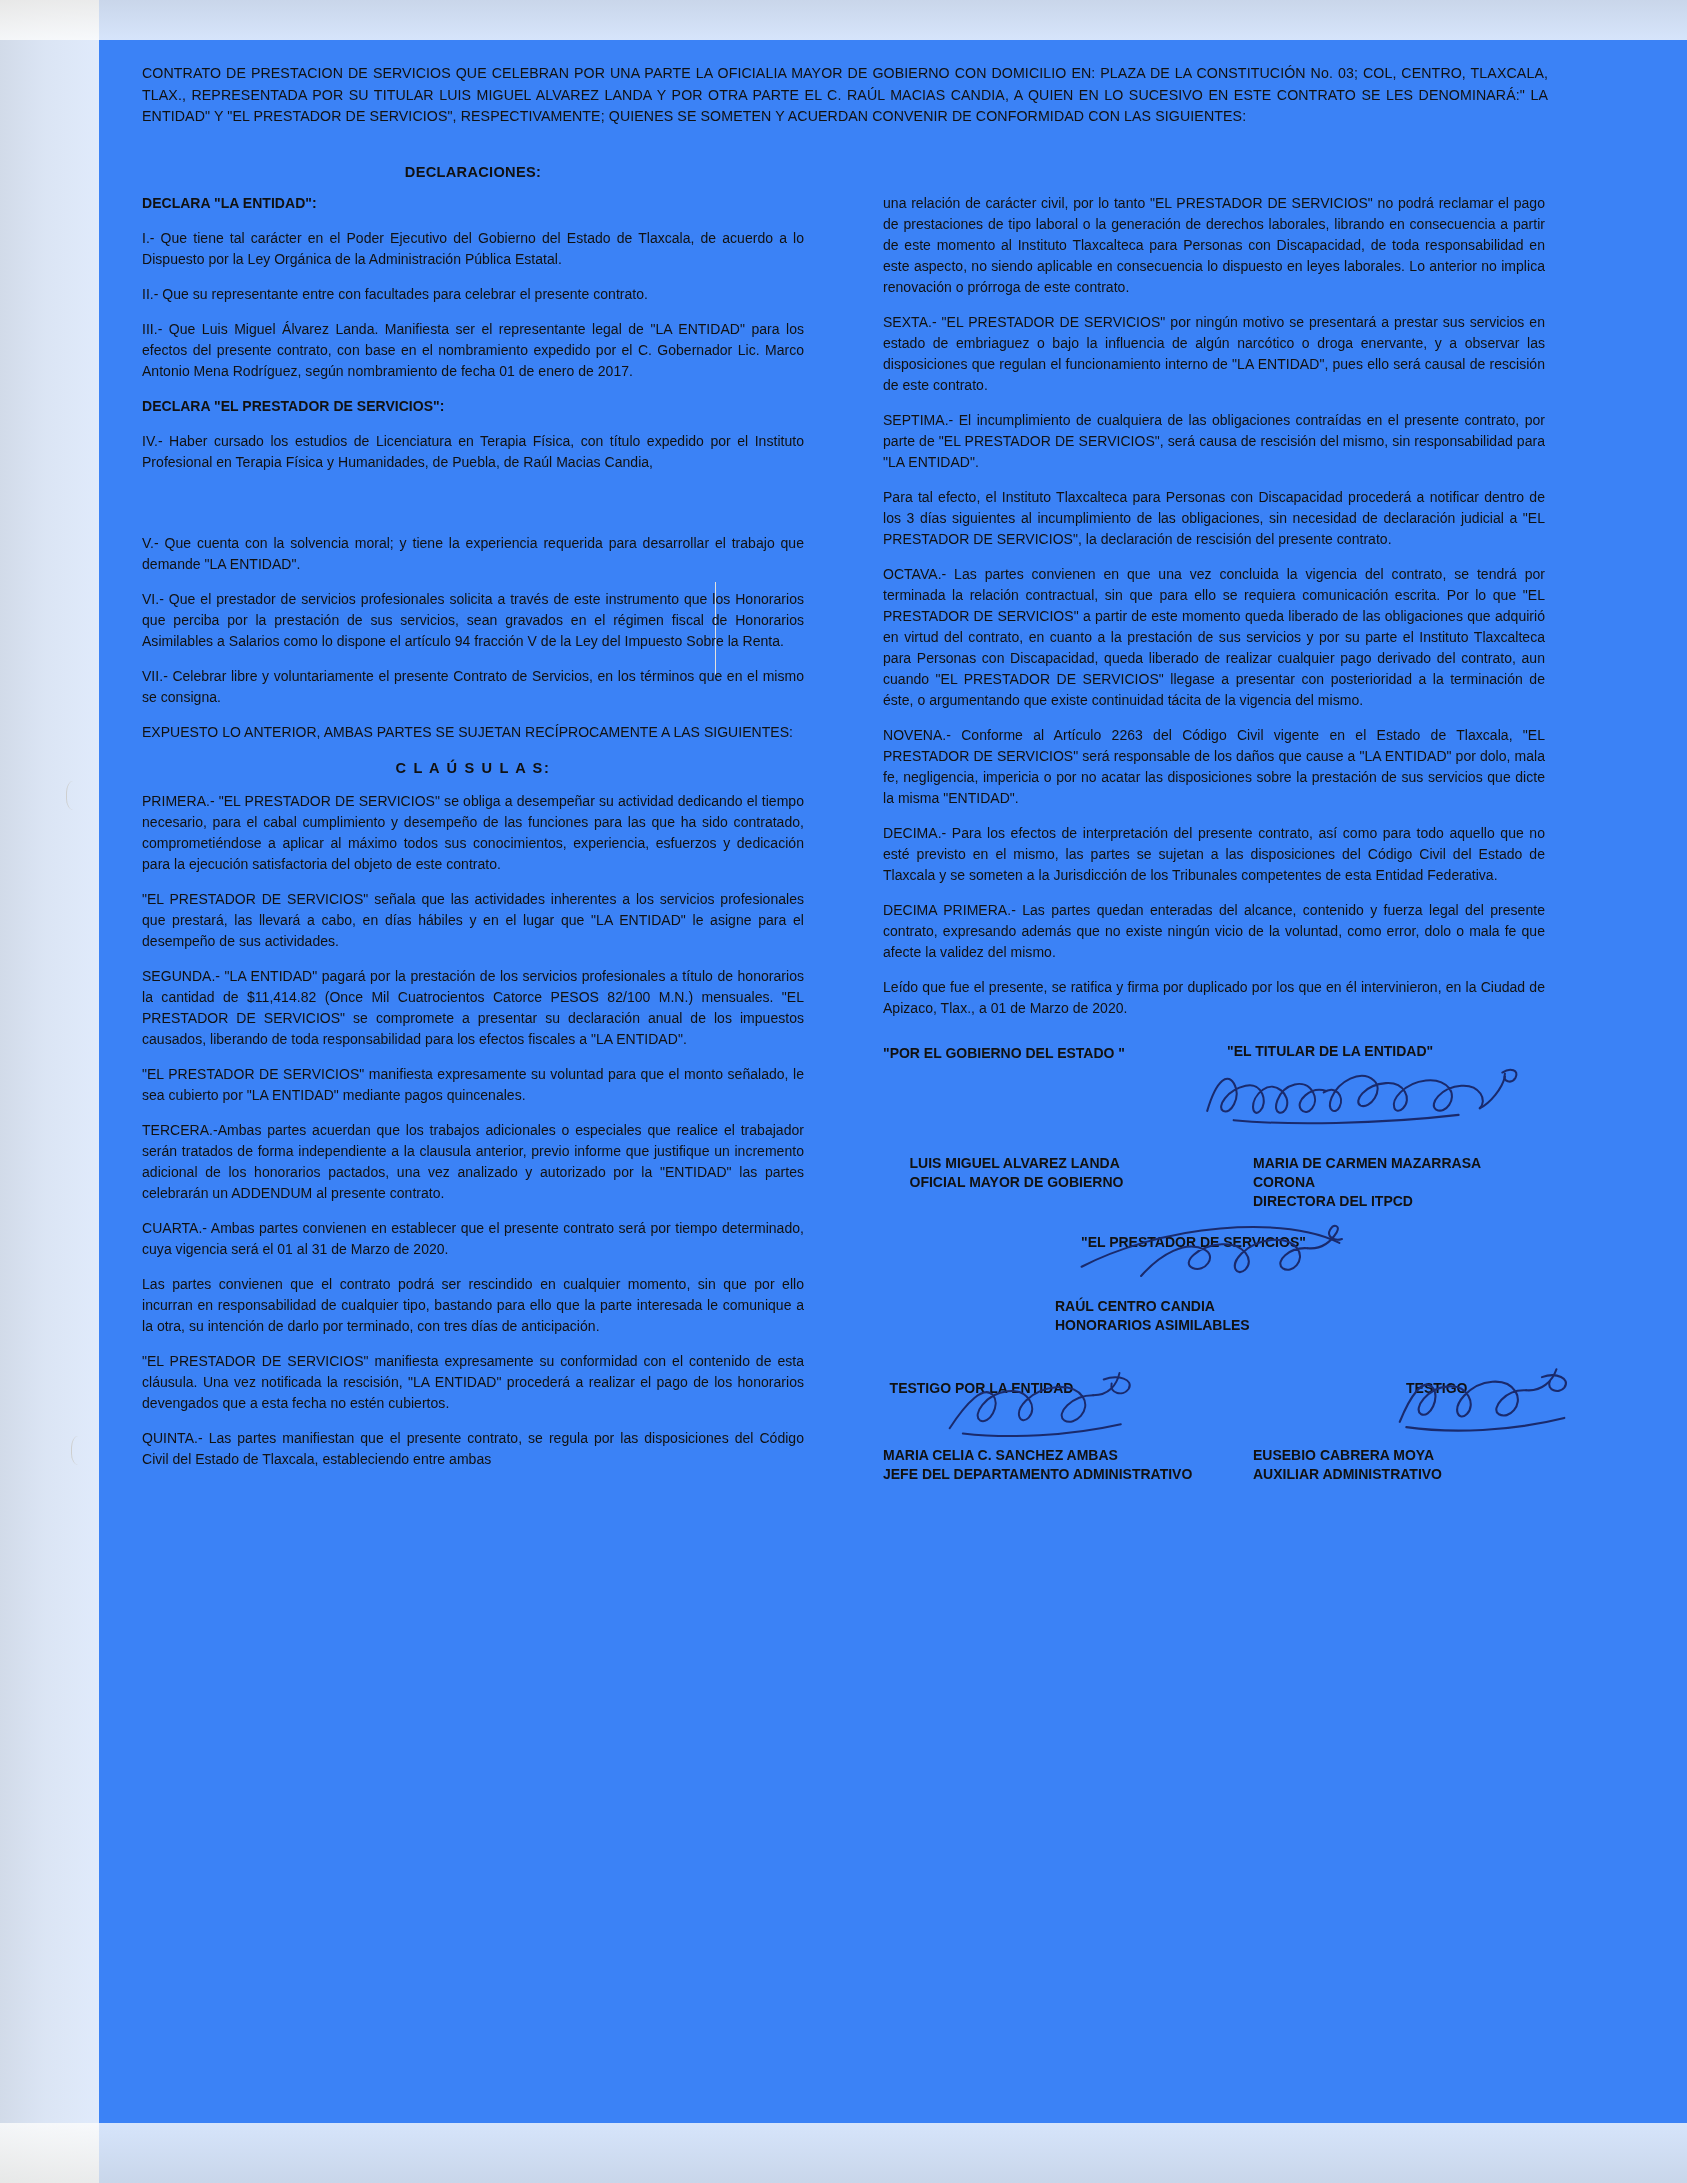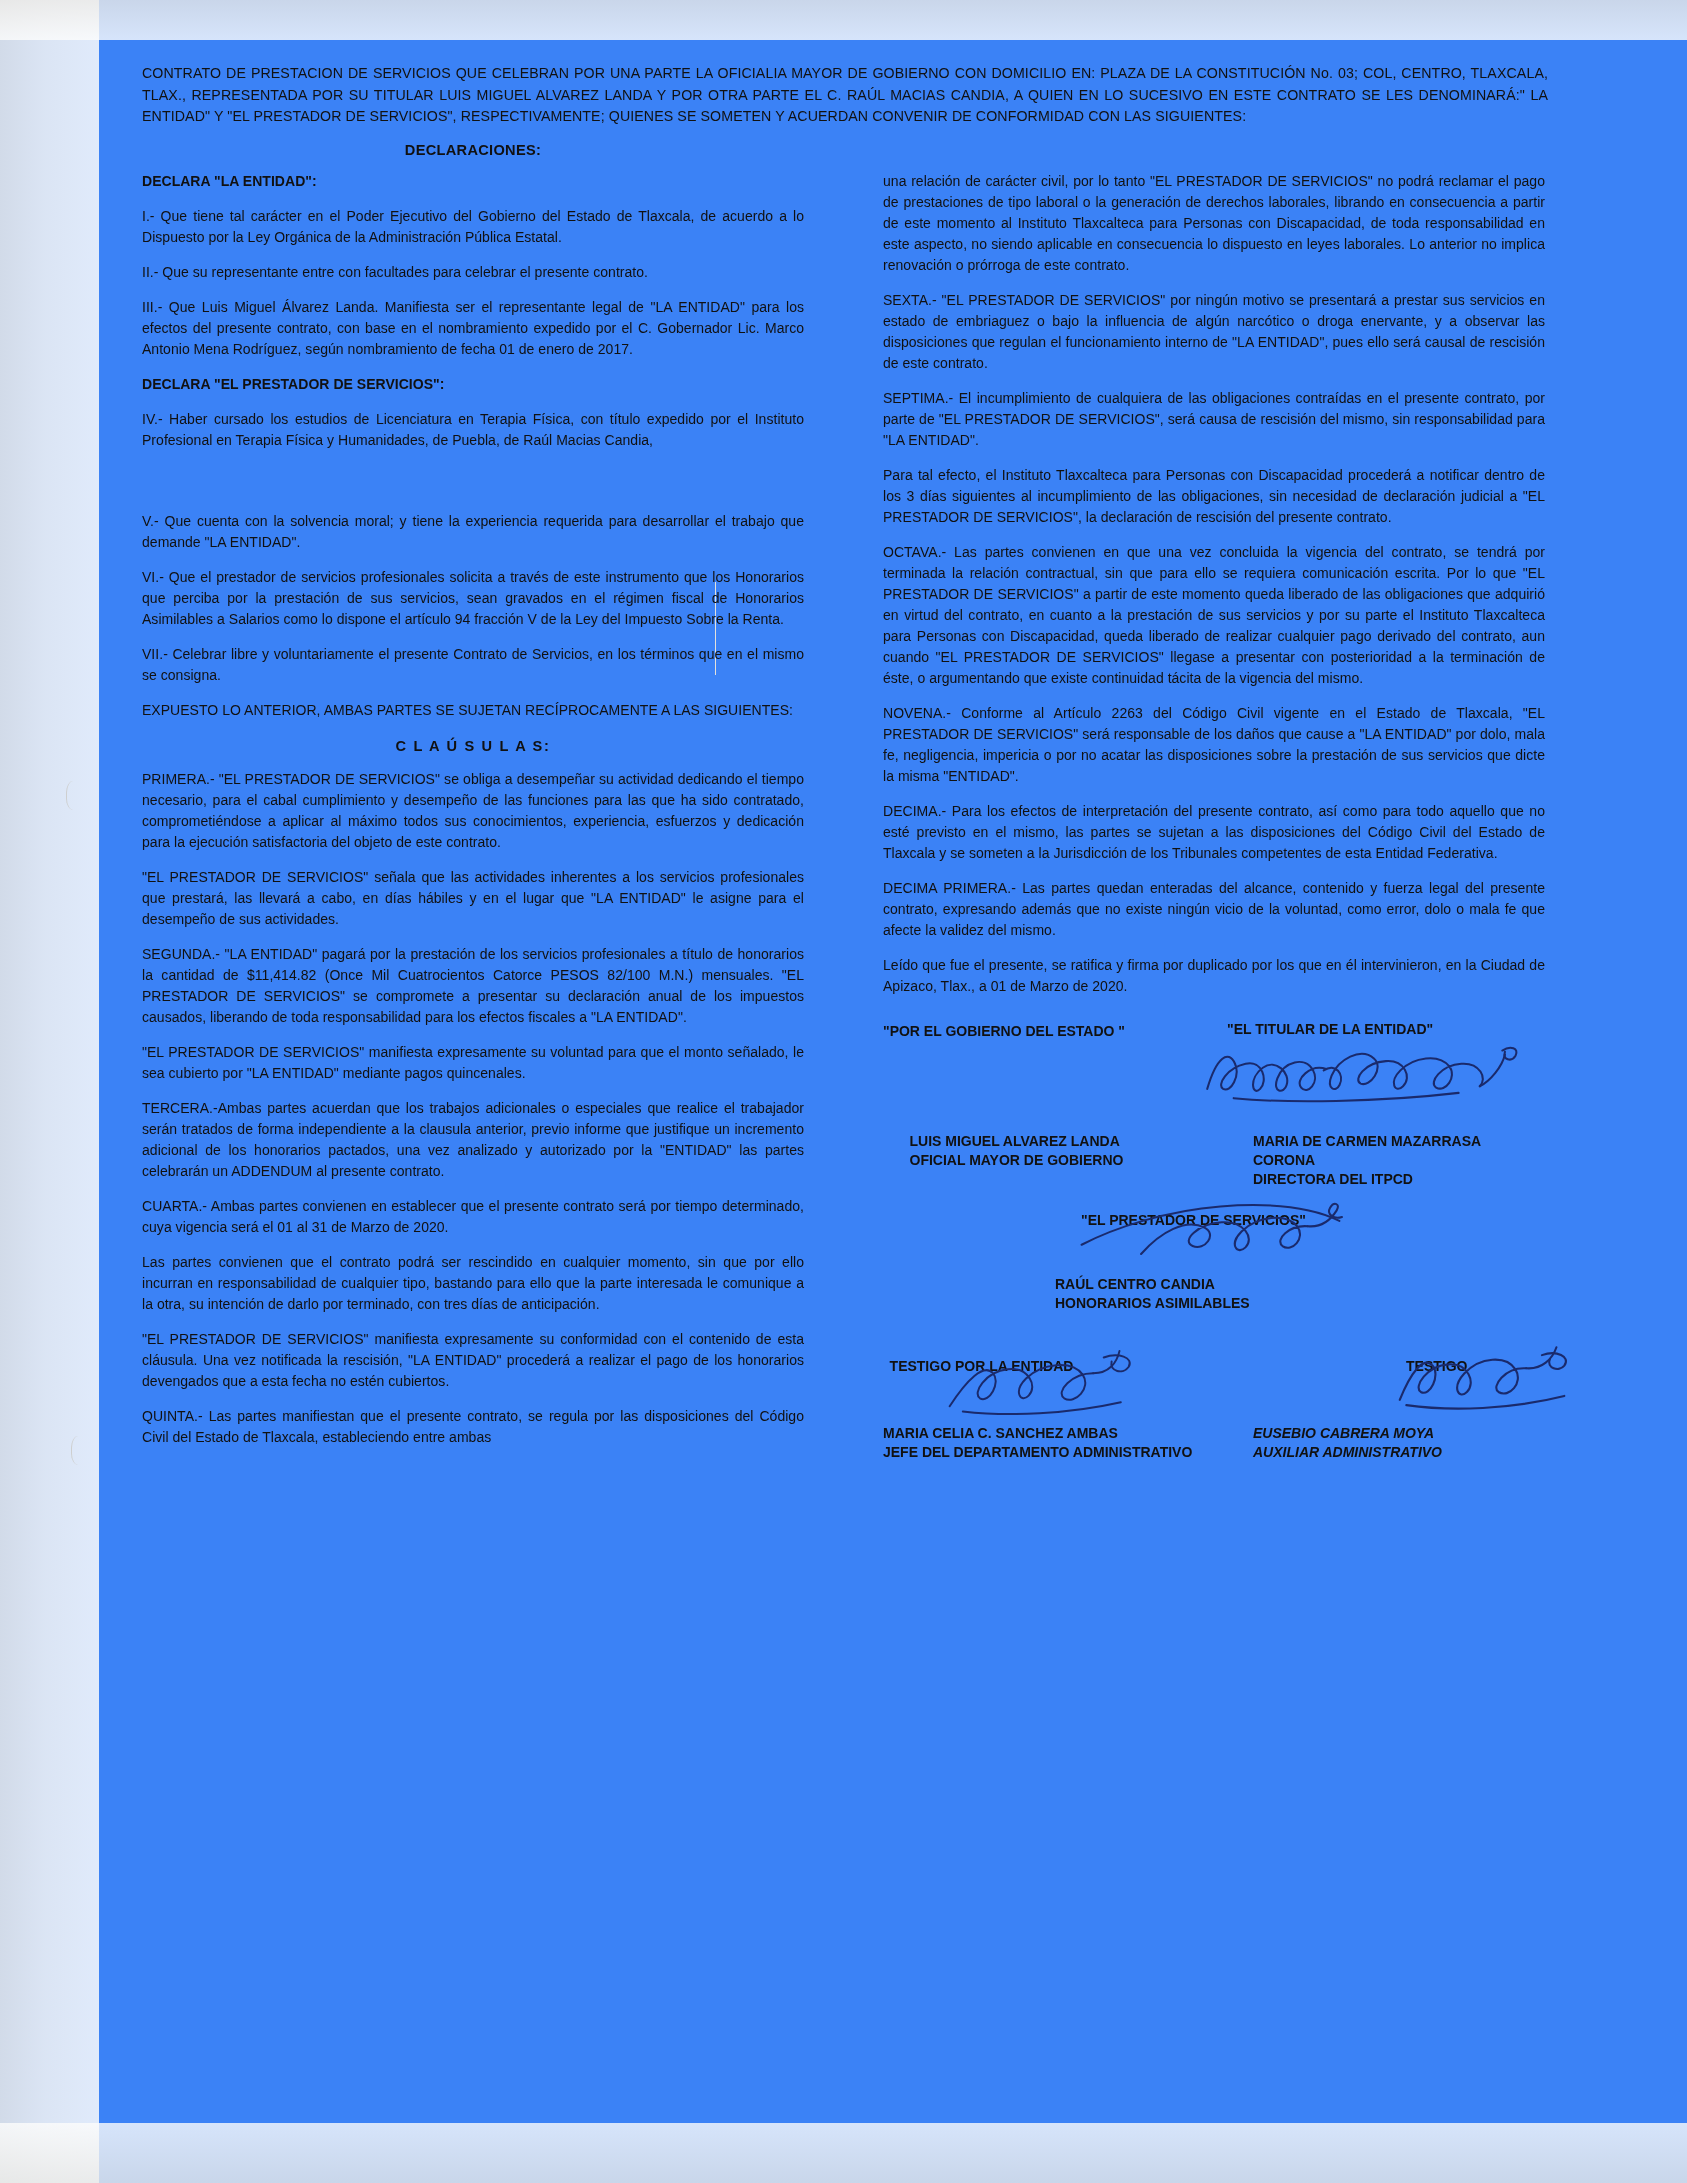--- a/index.html
+++ b/index.html
@@ -53,21 +53,21 @@
   }
 
   .intro {
     font-size: 14.2px;
     line-height: 1.52;
     text-align: justify;
     letter-spacing: 0.1px;
   }
 
   .decl-title {
-    margin-top: 14px;
+    margin-top: 36px;
     font-size: 14.6px;
     font-weight: bold;
     text-align: center;
     width: 662px;
     letter-spacing: 0.3px;
   }
 
   .cols {
     margin-top: 13.2px;
     display: flex;
@@ -261,21 +261,21 @@
                 <path d="M30 102 C100 112, 190 108, 270 88"></path>
               </g>
             </svg>
           </div>
 
           <div class="sig-name" style="left:0px; top:410px; width:318px;">
             <div>MARIA CELIA C. SANCHEZ AMBAS</div>
             <div>JEFE DEL DEPARTAMENTO ADMINISTRATIVO</div>
           </div>
 
-          <div class="sig-name" style="left:370px; top:410px; width:291px;font-style:italic;">
+          <div class="sig-name" style="left:370px; top:410px; width:291px;">
             <div>EUSEBIO CABRERA MOYA</div>
             <div>AUXILIAR ADMINISTRATIVO</div>
           </div>
 
         </div>
       </div>
 
     </div>
   </div>
 </div>

